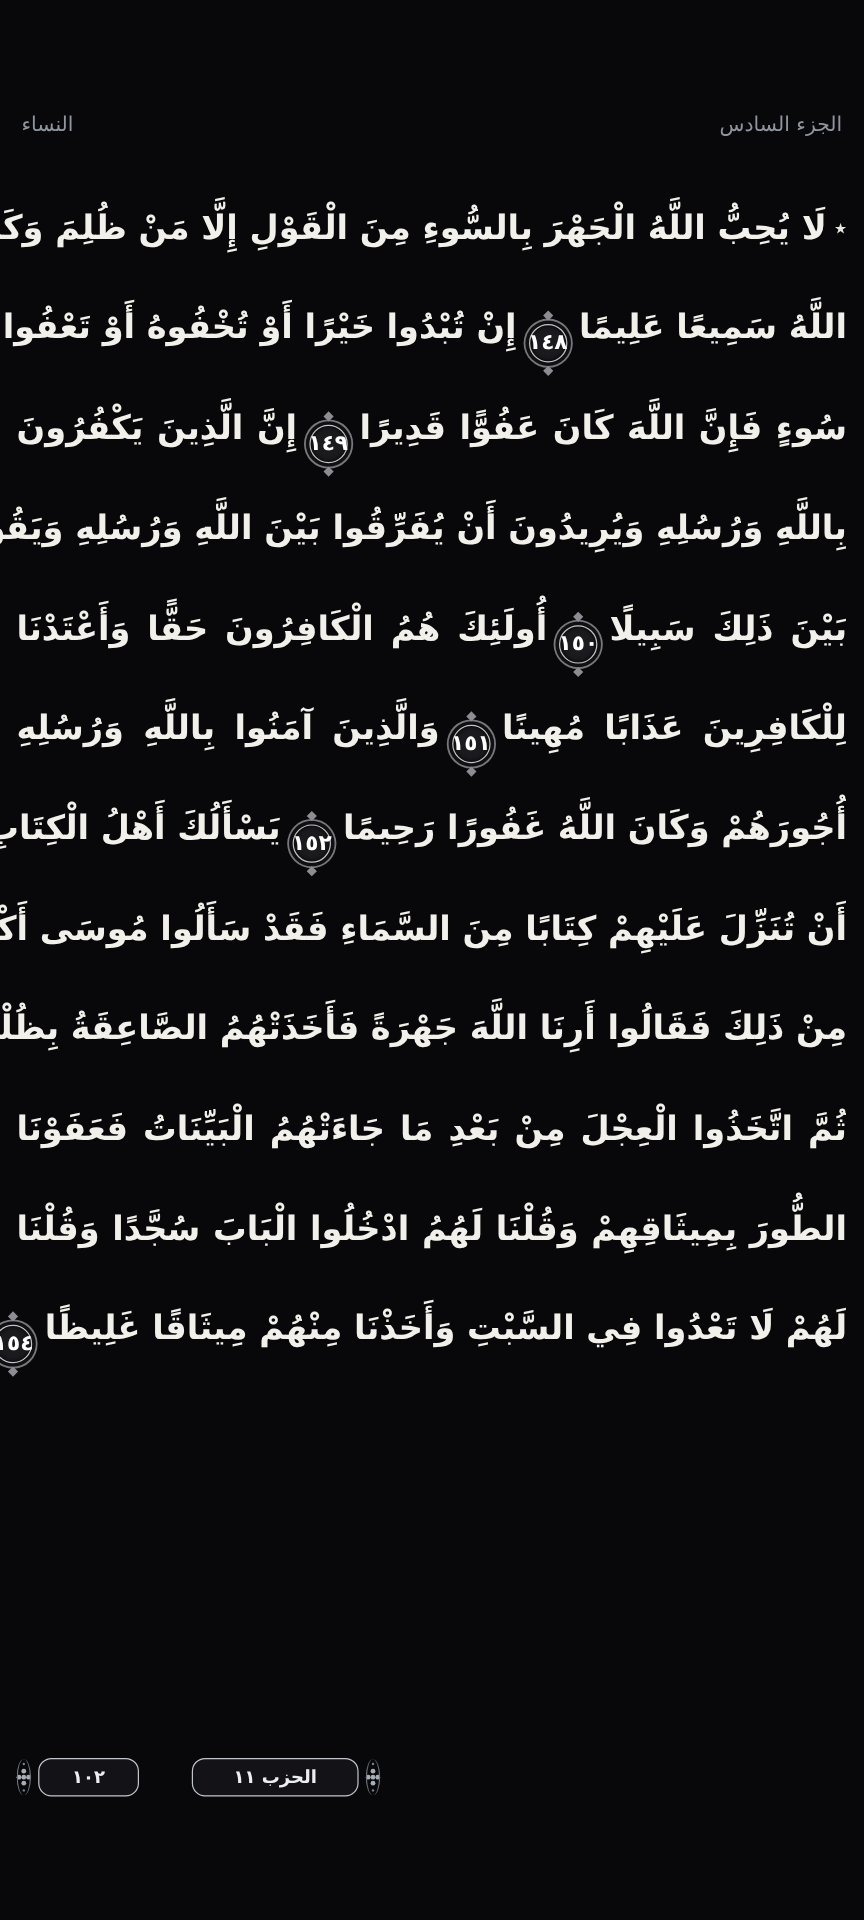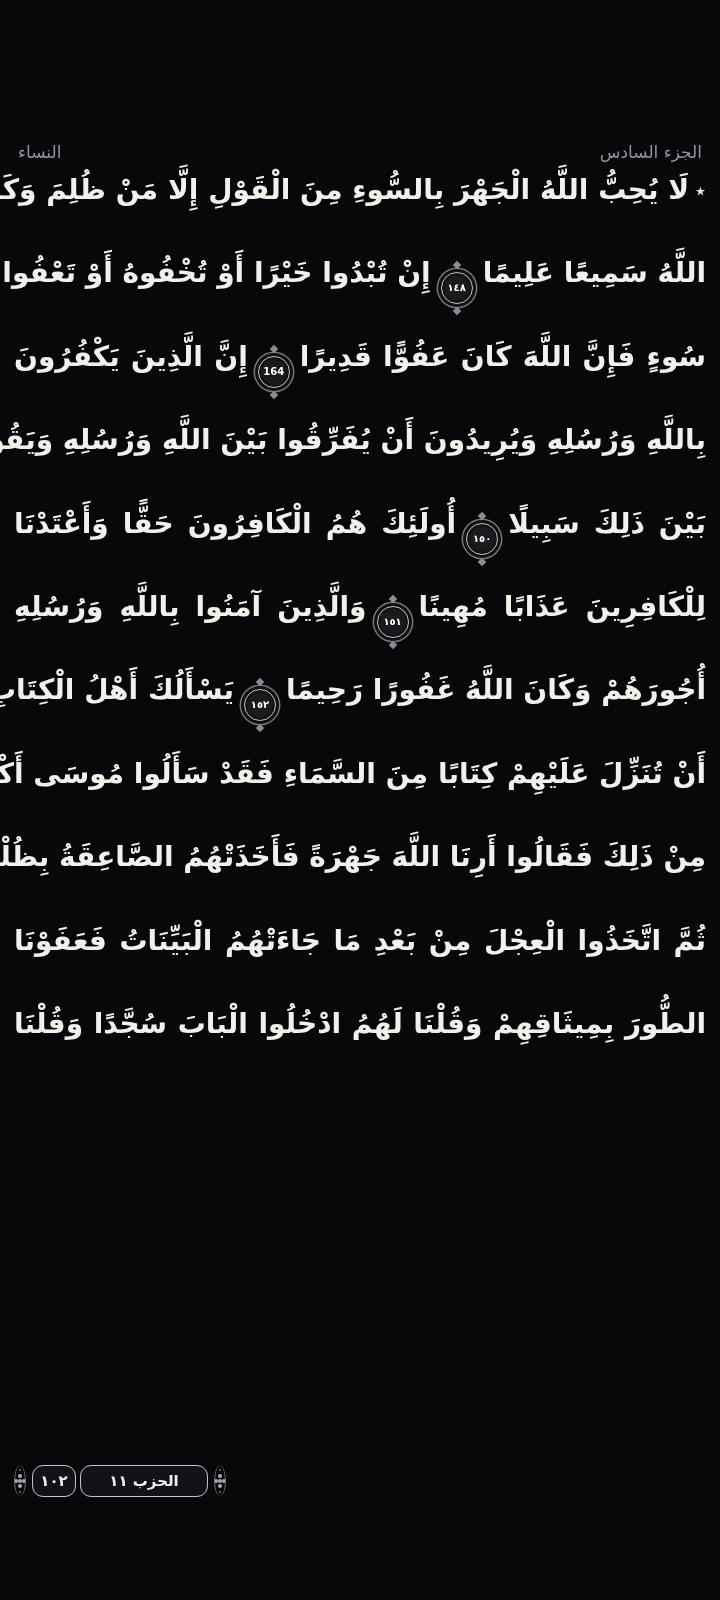--- a/index.html
+++ b/index.html
@@ -14,21 +14,20 @@
   .page-header{
     position:absolute;top:94px;left:0;right:0;
     display:flex;justify-content:space-between;align-items:center;
     padding:0 18px;
     direction:rtl;
   }
   .hdr-label{
     color:#8f959e;
     font-size:17px;
     letter-spacing:0;
-    margin-top:48px;
   }
   
   .mushaf{
     position:absolute;top:148px;right:14px;left:14px;
     direction:rtl;
   }
   .line{
     height:83.4px;
     line-height:83.4px;
     text-align:justify;
@@ -49,21 +48,21 @@
     display:inline-flex;
     align-items:center;
     justify-content:center;
     position:relative;
     width:30px;height:30px;
     border-radius:50%;
     background:#1b1b1f;
     border:1px solid #c3c3c7;
     box-shadow:0 0 0 3px #101013,0 0 0 4.5px #77777d, inset 0 0 4px #000;
     color:#ffffff;
-    font-size:10px;
+    font-size:18px;
     font-weight:700;
     line-height:30px;
     margin:0 10px;
     vertical-align:-9px;
   }
   .ayah-marker::before,
   .ayah-marker::after{
     content:"";
     position:absolute;
     left:50%;
@@ -89,22 +88,22 @@
     box-sizing:border-box;
     display:flex;align-items:center;justify-content:center;
     background:#131317;
     border:1.5px solid #c2c6cc;
     border-radius:11px;
     color:#eceef0;
     font-size:15px;
     font-weight:700;
     direction:rtl;
   }
-  .pill-page{width:44px;}
-  .pill-hizb{width:128px;}
+  .pill-page{width:84px;}
+  .pill-hizb{width:139px;margin-left:40px;}
   .ornament{
     position:relative;
     width:16px;height:36px;
   }
   .ornament::before{
     content:"";
     position:absolute;
     left:6px;top:16px;
     width:4px;height:4px;border-radius:50%;
     background:#a7adb5;
@@ -131,29 +130,30 @@
 <div class="screen">
 
   <div class="page-header">
     <span class="hdr-label">الجزء السادس</span>
     <span class="hdr-label">النساء</span>
   </div>
 
   <div class="mushaf">
       <div class="line"><span class="rub-star">٭</span><span class="seg-text">لَا يُحِبُّ اللَّهُ الْجَهْرَ بِالسُّوءِ مِنَ الْقَوْلِ إِلَّا مَنْ ظُلِمَ وَكَانَ</span></div>
       <div class="line"><span class="seg-text">اللَّهُ سَمِيعًا عَلِيمًا</span><span class="ayah-marker">١٤٨</span><span class="seg-text">إِنْ تُبْدُوا خَيْرًا أَوْ تُخْفُوهُ أَوْ تَعْفُوا عَنْ</span></div>
-      <div class="line"><span class="seg-text">سُوءٍ فَإِنَّ اللَّهَ كَانَ عَفُوًّا قَدِيرًا</span><span class="ayah-marker">164</span><span class="seg-text">إِنَّ الَّذِينَ يَكْفُرُونَ</span></div>
+      <div class="line"><span class="seg-text">سُوءٍ فَإِنَّ اللَّهَ كَانَ عَفُوًّا قَدِيرًا</span><span class="ayah-marker">١٤٩</span><span class="seg-text">إِنَّ الَّذِينَ يَكْفُرُونَ</span></div>
       <div class="line"><span class="seg-text">بِاللَّهِ وَرُسُلِهِ وَيُرِيدُونَ أَنْ يُفَرِّقُوا بَيْنَ اللَّهِ وَرُسُلِهِ وَيَقُولُونَ</span></div>
       <div class="line"><span class="seg-text">بَيْنَ ذَلِكَ سَبِيلًا</span><span class="ayah-marker">١٥٠</span><span class="seg-text">أُولَئِكَ هُمُ الْكَافِرُونَ حَقًّا وَأَعْتَدْنَا</span></div>
       <div class="line"><span class="seg-text">لِلْكَافِرِينَ عَذَابًا مُهِينًا</span><span class="ayah-marker">١٥١</span><span class="seg-text">وَالَّذِينَ آمَنُوا بِاللَّهِ وَرُسُلِهِ</span></div>
       <div class="line"><span class="seg-text">أُجُورَهُمْ وَكَانَ اللَّهُ غَفُورًا رَحِيمًا</span><span class="ayah-marker">١٥٢</span><span class="seg-text">يَسْأَلُكَ أَهْلُ الْكِتَابِ</span></div>
       <div class="line"><span class="seg-text">أَنْ تُنَزِّلَ عَلَيْهِمْ كِتَابًا مِنَ السَّمَاءِ فَقَدْ سَأَلُوا مُوسَى أَكْبَرَ</span></div>
       <div class="line"><span class="seg-text">مِنْ ذَلِكَ فَقَالُوا أَرِنَا اللَّهَ جَهْرَةً فَأَخَذَتْهُمُ الصَّاعِقَةُ بِظُلْمِهِمْ</span></div>
       <div class="line"><span class="seg-text">ثُمَّ اتَّخَذُوا الْعِجْلَ مِنْ بَعْدِ مَا جَاءَتْهُمُ الْبَيِّنَاتُ فَعَفَوْنَا</span></div>
       <div class="line"><span class="seg-text">الطُّورَ بِمِيثَاقِهِمْ وَقُلْنَا لَهُمُ ادْخُلُوا الْبَابَ سُجَّدًا وَقُلْنَا</span></div>
+      <div class="line"><span class="seg-text">لَهُمْ لَا تَعْدُوا فِي السَّبْتِ وَأَخَذْنَا مِنْهُمْ مِيثَاقًا غَلِيظًا</span><span class="ayah-marker">١٥٤</span></div>
     </div>
 
   <div class="page-footer">
     <span class="ornament"></span>
     <div class="pill pill-page">
       <span>١٠٢</span>
     </div>
     <div class="pill pill-hizb">
       <span>الحزب ١١</span>
     </div>

